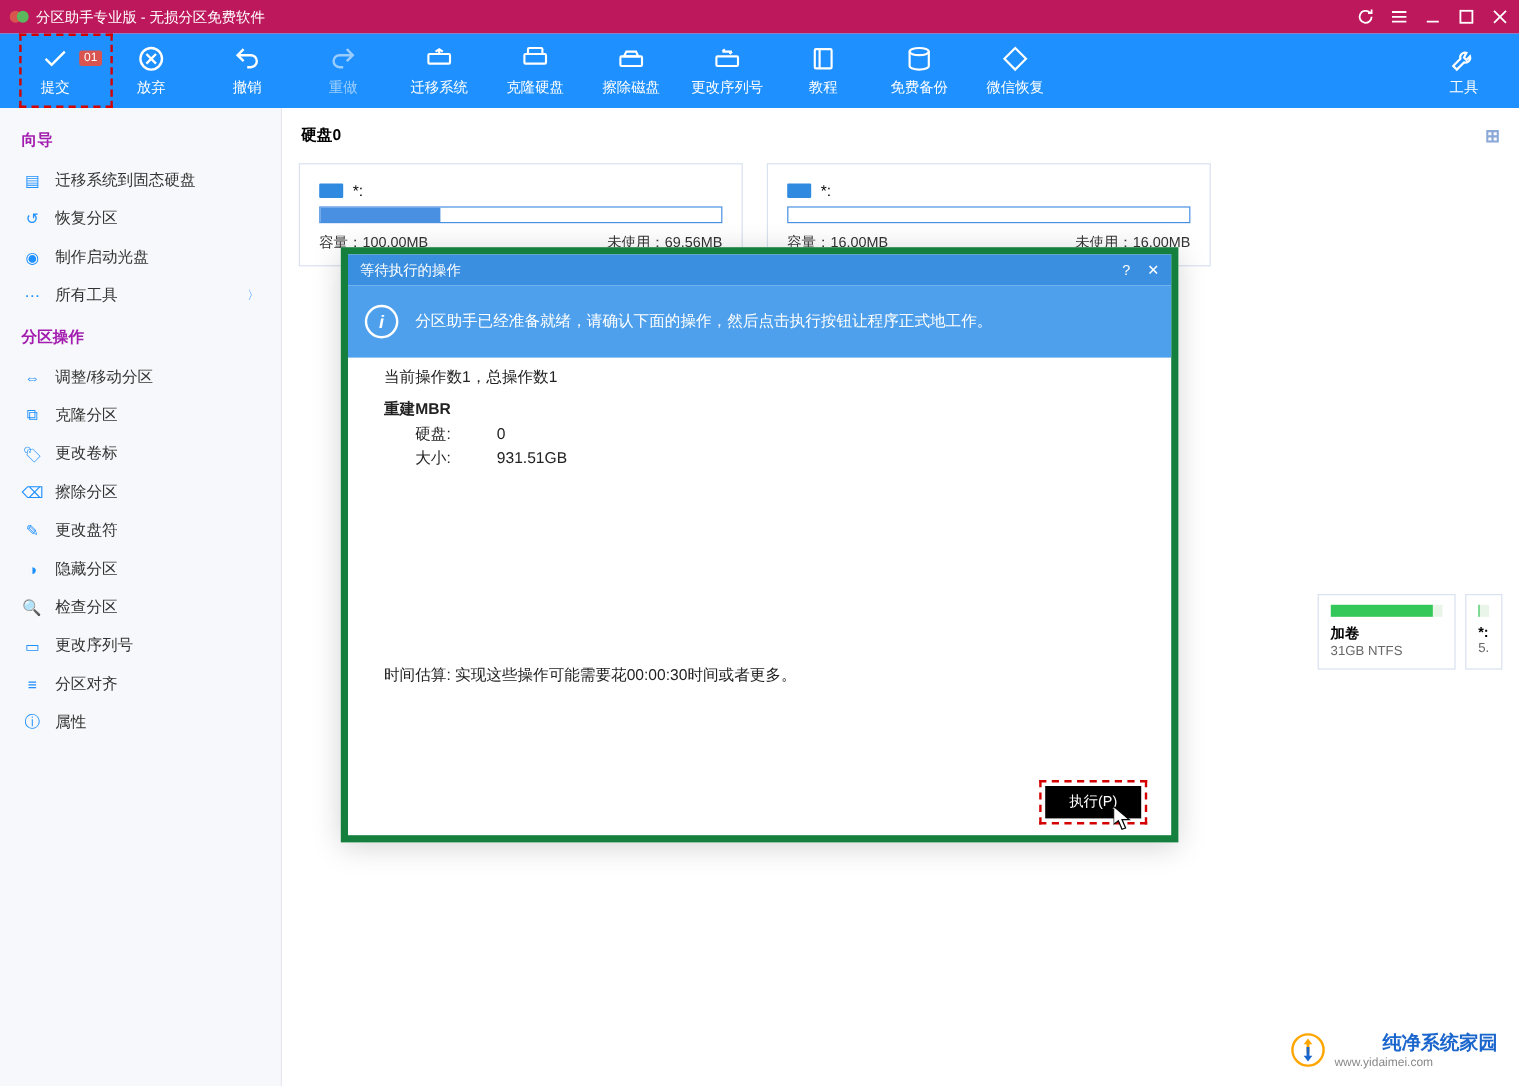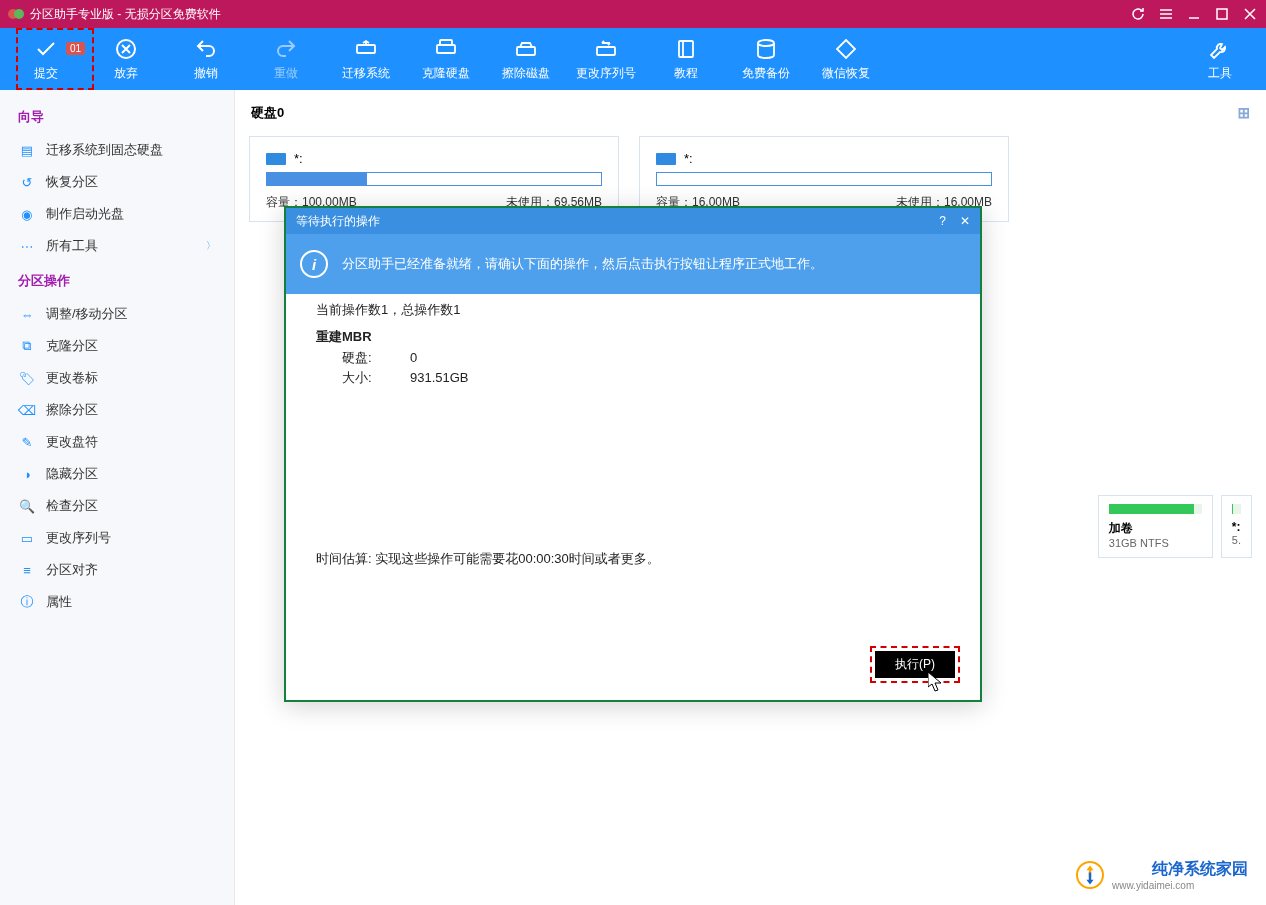--- a/index.html
+++ b/index.html
@@ -37,21 +37,21 @@
 .disk-box .stats { display: flex; justify-content: space-between; font-size: 12px; color: #333; margin-top: 8px; }
 .hd-icon { width: 20px; height: 12px; background: #2f8ae0; border-radius: 1px; position:relative; }
 
 .part-strip { position: absolute; left: 14px; right: 14px; top: 405px; display: flex; gap: 8px; }
 .part-card { border: 1px solid #d9e2ef; padding: 8px 10px; min-width: 115px; }
 .part-card .gbar { height: 10px; background: #e8f5e8; position: relative; margin-bottom: 6px; }
 .part-card .gbar .gf { position: absolute; left: 0; top: 0; bottom: 0; background: #34c759; }
 .part-card .nm { font-size: 12px; font-weight: bold; }
 .part-card .sz { font-size: 11px; color: #666; }
 
-.modal { position: absolute; left: 284px; top: 206px; width: 698px; height: 496px; background: #fff; border: 2px solid #15803d; box-shadow: 0 4px 24px rgba(0,0,0,0.18); z-index: 50; }
+.modal { position: absolute; left: 284px; top: 206px; width: 698px; height: 496px; background: #fff; border: 6px solid #15803d; box-shadow: 0 4px 24px rgba(0,0,0,0.18); z-index: 50; }
 .modal-title { background: #3a8fe0; color: #fff; height: 26px; display: flex; align-items: center; padding: 0 10px; font-size: 12px; }
 .modal-title .mc { margin-left: auto; display: flex; gap: 14px; }
 .modal-title .mc span { cursor: pointer; }
 .modal-info { background: #4ea0ec; color: #fff; padding: 16px 14px; display: flex; gap: 14px; align-items: center; font-size: 13px; }
 .modal-info .info-ic { width: 28px; height: 28px; border: 2px solid #fff; border-radius: 50%; display: flex; align-items: center; justify-content: center; font-weight: bold; font-size: 15px; font-style: italic; }
 .modal-body { padding: 6px 30px; font-size: 13px; line-height: 1.6; height: 352px; color: #222; font-family: SimSun, monospace; }
 .modal-body .grp { margin-top: 6px; }
 .modal-body .grp-title { font-weight: bold; }
 .modal-body .row { display: flex; }
 .modal-body .row .k { width: 94px; padding-left: 26px; }

